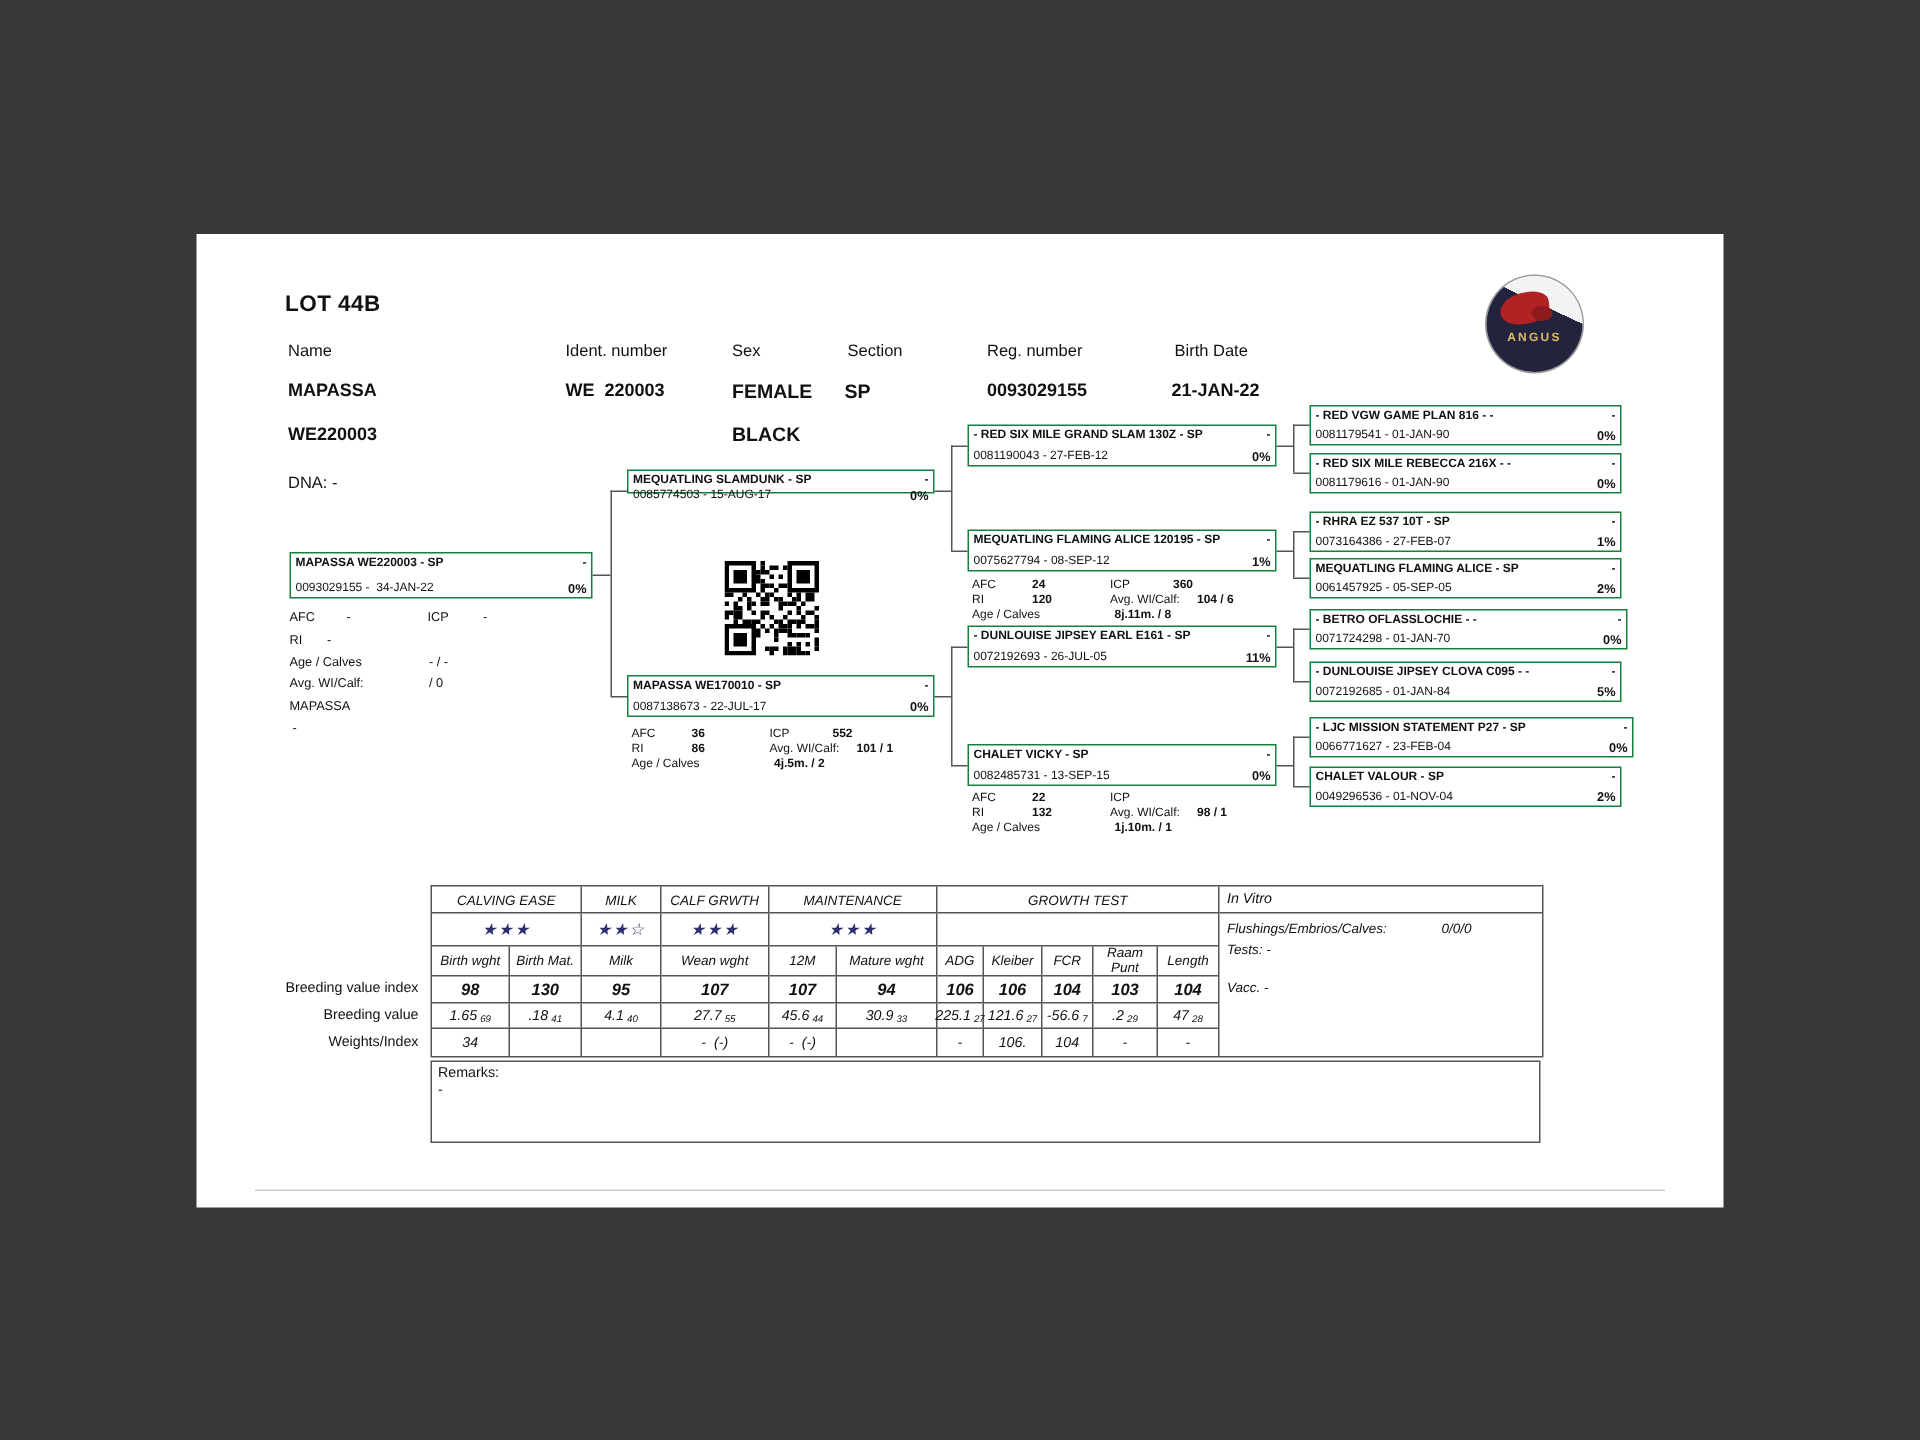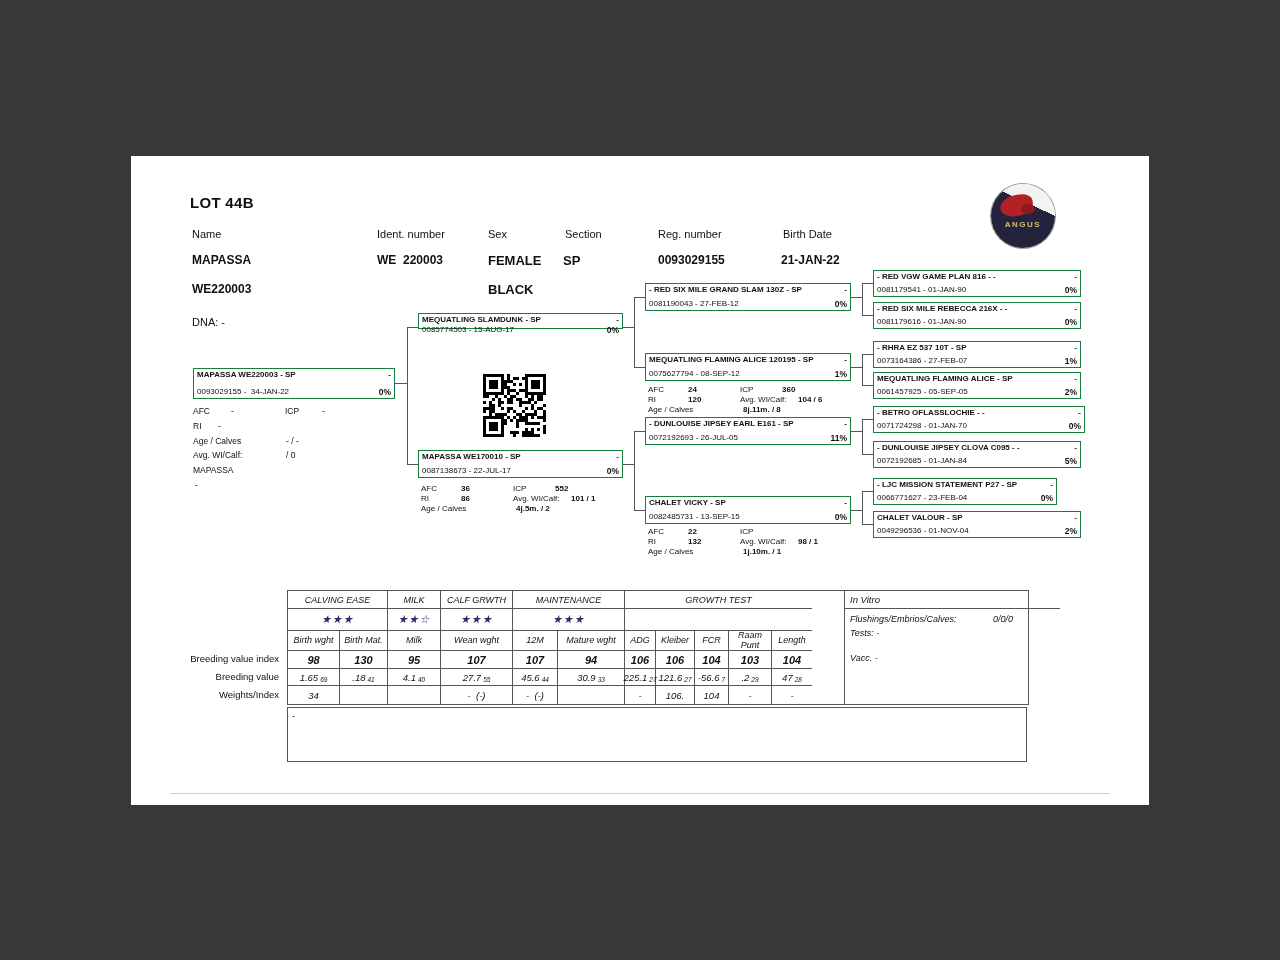--- a/index.html
+++ b/index.html
@@ -56,21 +56,21 @@
   .sp2{grid-column:span 2;}
   .sp5{grid-column:span 5;}
   .g{border-bottom:1px solid #555;font-size:9px;}
   .s{border-bottom:1px solid #555;color:#2e2e6e;font-size:11px;letter-spacing:1px;}
   .h{border-bottom:1px solid #555;font-size:9px;line-height:1.05;text-align:center;
      white-space:normal;padding:0 2px;box-sizing:border-box;}
   .i{border-bottom:1px solid #555;font-weight:700;font-size:11px;}
   .v{border-bottom:1px solid #555;white-space:nowrap;overflow:visible;font-size:9.5px;}
   .w{font-size:9.5px;white-space:pre;}
   .acc{font-size:6.5px;margin-left:2px;position:relative;top:2px;}
-  #invitro{position:absolute;left:524px;top:0;width:215px;height:113px;border-left:1px solid #555;font-size:9px;margin-left:32px;}
+  #invitro{position:absolute;left:524px;top:0;width:215px;height:113px;border-left:1px solid #555;font-size:9px;}
   .ivh{height:18px;border-bottom:1px solid #555;padding:3px 0 0 5px;font-size:9.5px;box-sizing:border-box;}
   .ivflush{position:absolute;left:5px;top:23px;width:205px;}
   .ivval{position:absolute;left:143px;top:0;}
   .ivtests{position:absolute;left:5px;top:37px;}
   .ivvacc{position:absolute;left:5px;top:62px;}
   .rowlab{position:absolute;left:36px;width:112px;text-align:right;font-size:9.5px;}
   #remarks{position:absolute;left:156px;top:551px;width:740px;height:55px;border:1px solid #555;
     box-sizing:border-box;font-size:9.5px;padding:2px 4px;}
   #footline{position:absolute;left:39px;top:637px;width:940px;border-top:1px solid #ccc;}
 </style>
@@ -344,21 +344,21 @@
         </div>
         <div class="pb2"><span>0071724298 - 01-JAN-70</span><span class="pbp">0%</span></div>
       </div>
       <div class="pbox" style="left: 742px; top: 285px; width: 208px; height: 27px;">
         <div class="pb1">
           <span>- DUNLOUISE JIPSEY CLOVA C095 - -</span>
           <span>-</span>
         </div>
         <div class="pb2"><span>0072192685 - 01-JAN-84</span><span class="pbp">5%</span></div>
       </div>
-      <div class="pbox" style="left: 742px; top: 322px; width: 184px; height: 27px;">
+      <div class="pbox" style="left: 742px; top: 322px; width: 216px; height: 27px;">
         <div class="pb1">
           <span>- LJC MISSION STATEMENT P27 - SP</span>
           <span>-</span>
         </div>
         <div class="pb2"><span>0066771627 - 23-FEB-04</span><span class="pbp">0%</span></div>
       </div>
       <div class="pbox" style="left: 742px; top: 355px; width: 208px; height: 27px;">
         <div class="pb1">
           <span>CHALET VALOUR - SP</span>
           <span>-</span>
@@ -571,17 +571,18 @@
       <div class="ivtests">Tests: -</div>
       <div class="ivvacc">Vacc. -</div>
     </div>
   </div>
 
   <div class="rowlab" style="top:497px">Breeding value index</div>
   <div class="rowlab" style="top:515px">Breeding value</div>
   <div class="rowlab" style="top:533px">Weights/Index</div>
 
   <div id="remarks">
+    <div>Remarks:</div>
     <div>-</div>
   </div>
 
   <div id="footline"></div>
 </div>
 
 </body></html>

